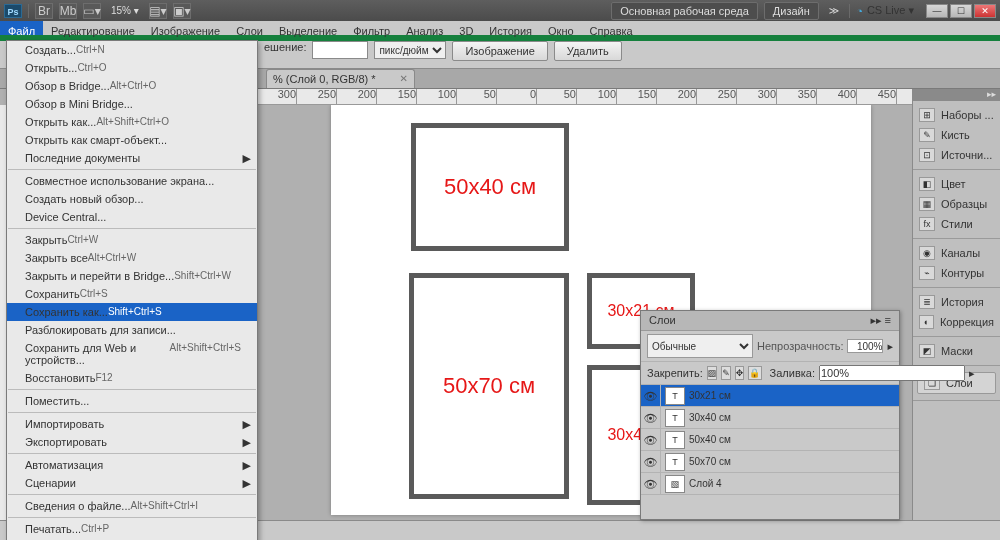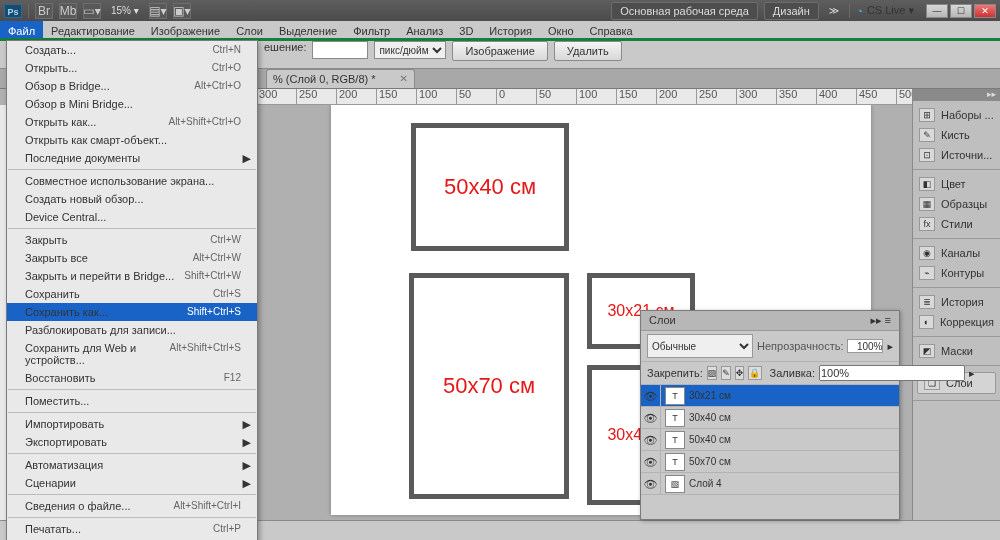--- a/index.html
+++ b/index.html
@@ -8,48 +8,48 @@
 .titlebar .ps-logo{width:18px;height:14px;background:#1b4a6b;color:#9ed9ff;font-size:9px;font-weight:bold;text-align:center;line-height:14px;border:1px solid #2a6a95}
 .titlebar .tb-sep{width:1px;height:14px;background:#6a6a6a}
 .titlebar .tb-icon{width:18px;height:16px;background:#595959;border:1px solid #6d6d6d;display:flex;align-items:center;justify-content:center;color:#ccc;font-size:12px}
 .titlebar .zoom{color:#ddd;font-size:10px;padding:0 4px}
 .titlebar .spacer{flex:1}
 .titlebar .pill{background:#4d4d4d;border:1px solid #6d6d6d;padding:2px 8px;color:#ddd;border-radius:2px}
 .titlebar .cslive{color:#c9e8ff;display:flex;align-items:center;gap:4px}
 .titlebar .win-btns{display:flex;gap:2px;margin-left:6px}
 .titlebar .win-btn{width:22px;height:14px;background:linear-gradient(#d7d7d7,#b7b7b7);border:1px solid #888;display:flex;align-items:center;justify-content:center;font-size:9px}
 .titlebar .win-close{background:linear-gradient(#e77,#c33);color:#fff}
-.menubar{height:20px;background:#c9c9c9;display:flex;align-items:stretch;border-bottom:3px solid #15803d}
+.menubar{height:20px;background:#c9c9c9;display:flex;align-items:stretch;border-bottom:6px solid #15803d}
 .menubar .mi{padding:0 8px;line-height:20px;cursor:default}
 .menubar .mi.active{background:#1a63c6;color:#fff}
 .optionbar{height:28px;background:#c9c9c9;display:flex;align-items:flex-start;gap:6px;padding:0 6px;border-bottom:1px solid #8a8a8a}
 .optionbar input[type=text]{width:56px;height:18px;background:#fff;border:1px solid #8a8a8a;padding:0 3px}
 .optionbar select{height:18px;background:#efefef;border:1px solid #8a8a8a;font-size:10px}
 .optionbar .btn{height:20px;padding:0 12px;background:linear-gradient(#f4f4f4,#d8d8d8);border:1px solid #8a8a8a;border-radius:2px}
 .tabbar{height:20px;background:#a8a8a8;display:flex;align-items:end;padding-left:18px;border-bottom:1px solid #7a7a7a}
 .tabbar .tab{background:#c9c9c9;padding:3px 6px;border:1px solid #8a8a8a;border-bottom:none;border-radius:3px 3px 0 0;font-size:10px;display:flex;gap:24px}
 .tabbar .tab .x{color:#777;font-size:10px}
 .ruler-h{position:absolute;top:89px;left:16px;right:88px;height:16px;background:#e9e9e9;border-bottom:1px solid #999;font-size:8px;overflow:hidden;white-space:nowrap}
-.ruler-h span{display:inline-block;width:40px;text-align:left;border-left:1px solid #999;color:#555;padding-left:2px;height:23px;line-height:10px}
+.ruler-h span{display:inline-block;width:40px;text-align:right;border-left:1px solid #999;color:#555;padding-left:2px;height:23px;line-height:10px}
 .ruler-v{position:absolute;top:105px;left:0;width:16px;bottom:20px;background:#e9e9e9;border-right:1px solid #999}
 .canvas-area{position:absolute;top:105px;left:16px;right:88px;bottom:20px;background:#b0b0b0;overflow:hidden}
 .artboard{position:absolute;top:0;left:315px;width:540px;height:410px;background:#fff;box-shadow:0 0 4px rgba(0,0,0,.3)}
 .frame{position:absolute;border:5px solid #5a5a5a;display:flex;align-items:center;justify-content:center}
 .frame span{color:#e61717;font-size:22px;font-family:Arial}
 .f1{top:18px;left:80px;width:158px;height:128px}
 .f2{top:168px;left:78px;width:160px;height:226px}
 .f3{top:168px;left:256px;width:108px;height:76px}
 .f3 span{font-size:16px}
 .f4{top:260px;left:256px;width:108px;height:140px}
 .f4 span{font-size:16px}
 .statusbar{position:absolute;left:0;right:0;bottom:0;height:20px;background:#c9c9c9;border-top:1px solid #8a8a8a;display:flex;align-items:center;gap:12px;padding:0 8px;font-size:10px}
 .statusbar .sb-sep{width:1px;height:14px;background:#999}
 
 .dropdown{position:absolute;top:40px;left:6px;width:252px;background:#e9e9e9;border:1px solid #7a7a7a;box-shadow:2px 2px 5px rgba(0,0,0,.3);z-index:50}
-.dropdown .dm{display:flex;justify-content:space-between;padding:3px 16px 3px 18px;cursor:default}
+.dropdown .dm{display:flex;padding:3px 16px 3px 18px;cursor:default}
 .dropdown .dm.sel{background:#1a63c6;color:#fff}
 .dropdown .dm.dis{color:#9a9a9a}
 .dropdown .dm .sc{color:#666;font-size:10px}
 .dropdown .dm.sel .sc{color:#fff}
 .dropdown hr{border:none;border-top:1px solid #bbb;margin:2px 1px}
 .dropdown .dm .arr{position:absolute;right:6px}
 
 .rightcol{position:absolute;top:89px;right:0;width:88px;bottom:0;background:#bfbfbf;border-left:1px solid #8a8a8a}
 .rightcol .grp{border-bottom:1px solid #9a9a9a;padding:4px 0}
 .rightcol .pi{display:flex;align-items:center;gap:6px;padding:3px 6px;font-size:10px;color:#444}

